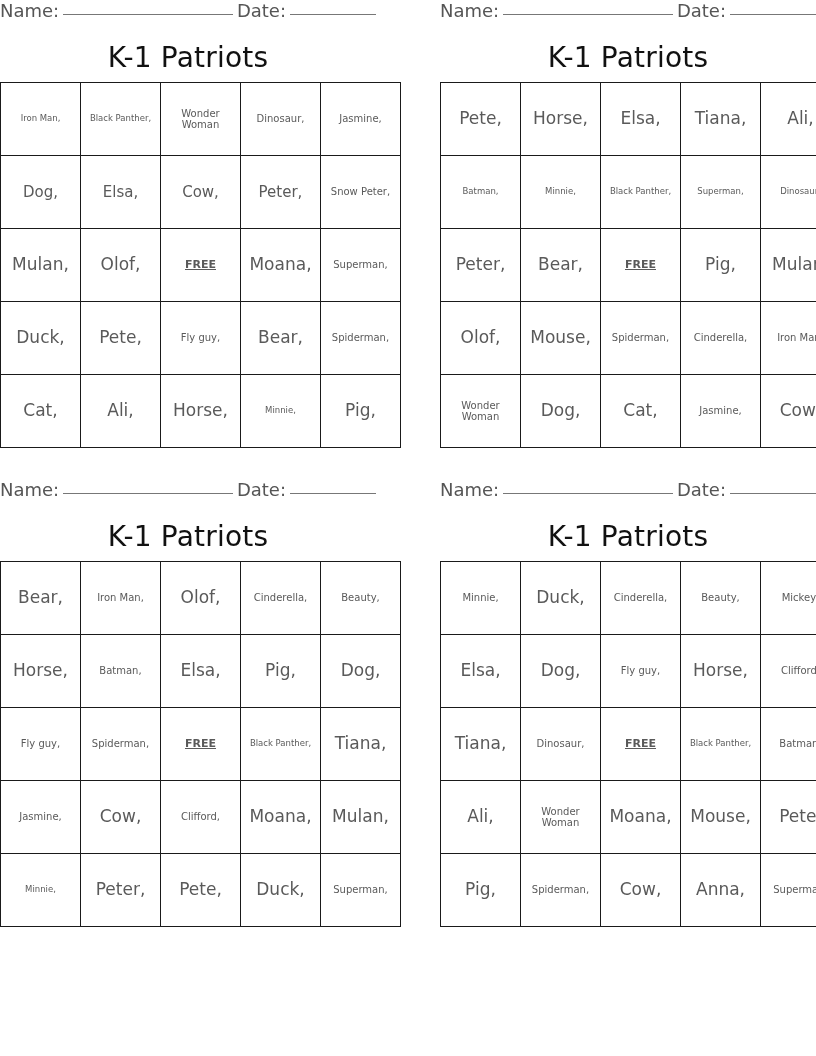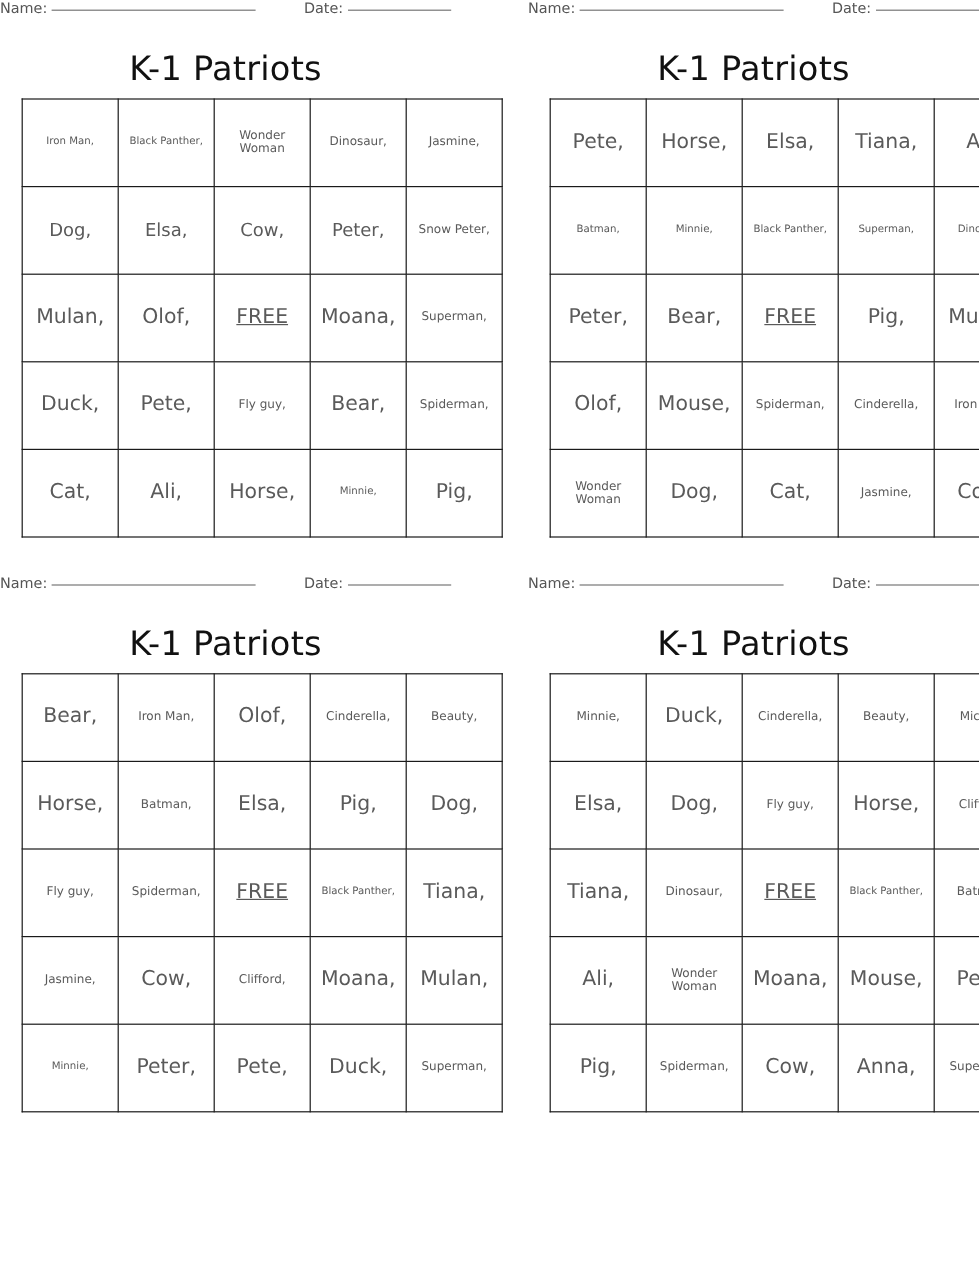--- a/index.html
+++ b/index.html
@@ -28,21 +28,21 @@
   .card-1 { left: 0px;   top: 0px; }
   .card-2 { left: 440px; top: 0px; }
   .card-3 { left: 0px;   top: 479px; }
   .card-4 { left: 440px; top: 479px; }
 
   
   .hdr {
     display: flex;
     align-items: baseline;
     height: 22px;
-    font-size: 12px;
+    font-size: 18px;
     color: #555555;
     white-space: nowrap;
   }
   .hdr-name-label { }
   .hdr-name-rule {
     display: inline-block;
     width: 170px;
     border-bottom: 1px solid #777777;
     margin-left: 4px;
     position: relative;
@@ -70,43 +70,42 @@
     line-height: 28px;
     letter-spacing: 0.2px;
   }
 
   
   .grid {
     margin-top: 10px;
     width: 375px;
     border-collapse: collapse;
     table-layout: fixed;
-    margin-left: 18px;
   }
   .grid td {
     border: 1px solid #1a1a1a;
     width: 75px;
     height: 70px;
     text-align: center;
     vertical-align: middle;
     color: #5a5a5a;
     padding: 1px 2px;
     line-height: 1.12;
     overflow: hidden;
   }
   
   .fs-xs { font-size: 8.5px; }
   .fs-s  { font-size: 10px; }
   .fs-l  { font-size: 17px; }
   .fs-xl { font-size: 15px; }
 
   .free {
-    font-weight: normal;
+    font-weight: bold;
     text-decoration: underline;
-    font-size: 17px;
+    font-size: 11px;
     color: #5a5a5a;
   }
 </style>
 </head>
 <body>
 
 <div class="page">
 
   <div class="card card-1">
     <div class="hdr">

